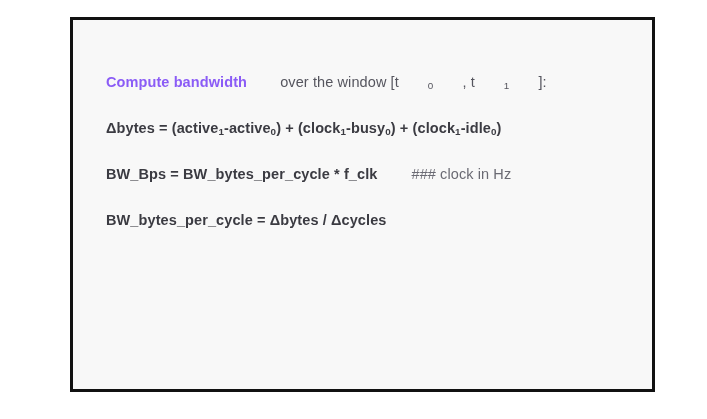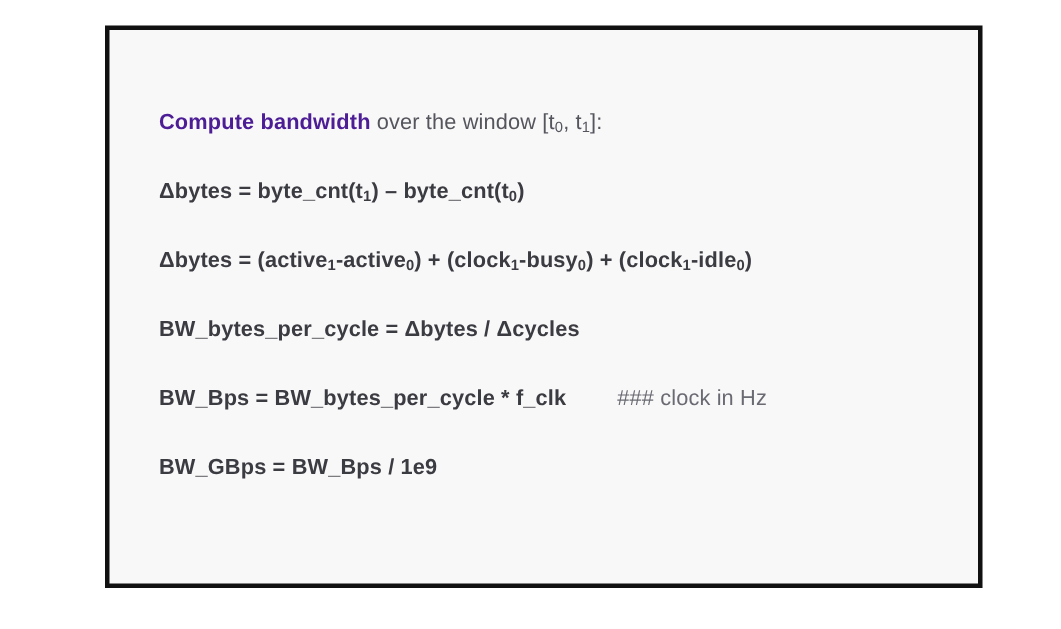--- a/index.html
+++ b/index.html
@@ -49,25 +49,26 @@
     font-weight: bold;
   }
 
   .formula-line:last-child {
     margin-bottom: 0;
   }
 
   .seg-regular {
     font-weight: normal;
     color: #55555e;
+    padding-left: 29px;
   }
 
   .seg-bold {
     font-weight: bold;
-    color: #4c1d95;
+    color: #8b5cf6;
   }
 
   .seg-comment {
     font-weight: normal;
     color: #6a6a73;
   }
 
   .gap-before {
     display: inline-block;
     width: 34px;
@@ -87,35 +88,29 @@
 <div id="slide">
 
   <div id="formula-card">
 
     <div id="formula-lines">
 
       <div class="formula-line">
         <span class="seg-bold">Compute bandwidth</span><span class="seg-regular"> over the window [t</span><span class="seg-regular"><sub>0</sub></span><span class="seg-regular">, t</span><span class="seg-regular"><sub>1</sub></span><span class="seg-regular">]:</span>
       </div>
 
-      <div class="formula-line">
-        <span>Δbytes = byte_cnt(t</span><sub>1</sub><span>) – byte_cnt(t</span><sub>0</sub><span>)</span>
-      </div>
 
       <div class="formula-line">
         <span>Δbytes = (active</span><sub>1</sub><span>-active</span><sub>0</sub><span>) + (clock</span><sub>1</sub><span>-busy</span><sub>0</sub><span>) + (clock</span><sub>1</sub><span>-idle</span><sub>0</sub><span>)</span>
-      </div>
-
-      <div class="formula-line">
-        <span>BW_bytes_per_cycle = Δbytes / Δcycles</span>
       </div>
 
       <div class="formula-line">
         <span>BW_Bps = BW_bytes_per_cycle * f_clk</span><span class="gap-before"></span><span class="seg-comment">### clock in Hz</span>
       </div>
 
       <div class="formula-line">
-        <span>BW_GBps = BW_Bps / 1e9</span>
+        <span>BW_bytes_per_cycle = Δbytes / Δcycles</span>
       </div>
+
 
     </div>
   </div>
 </div>
 
 </body></html>

